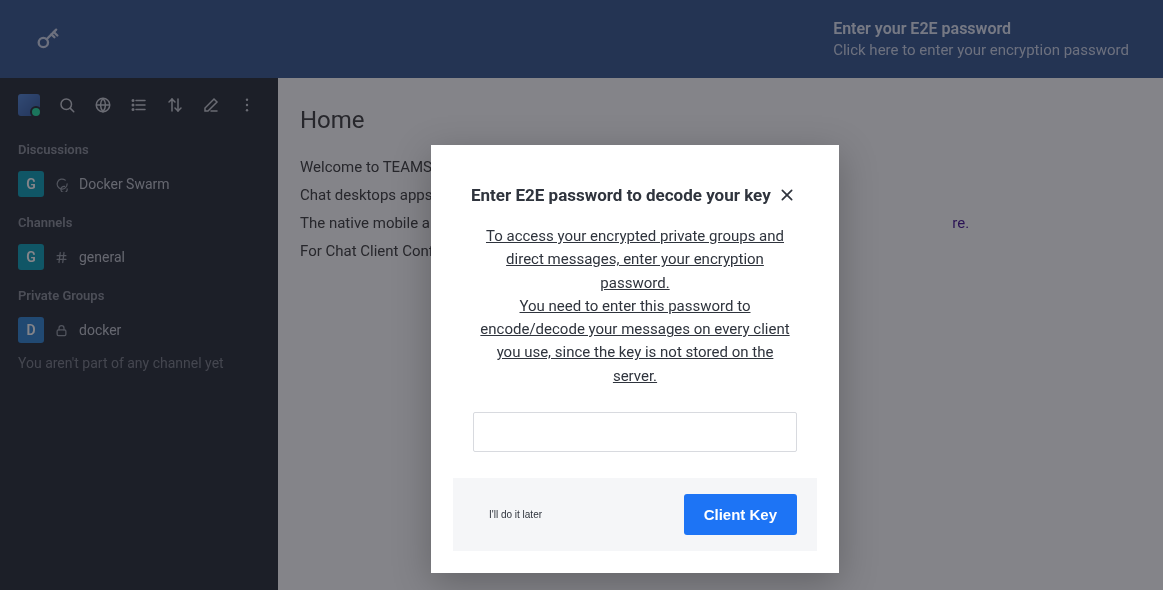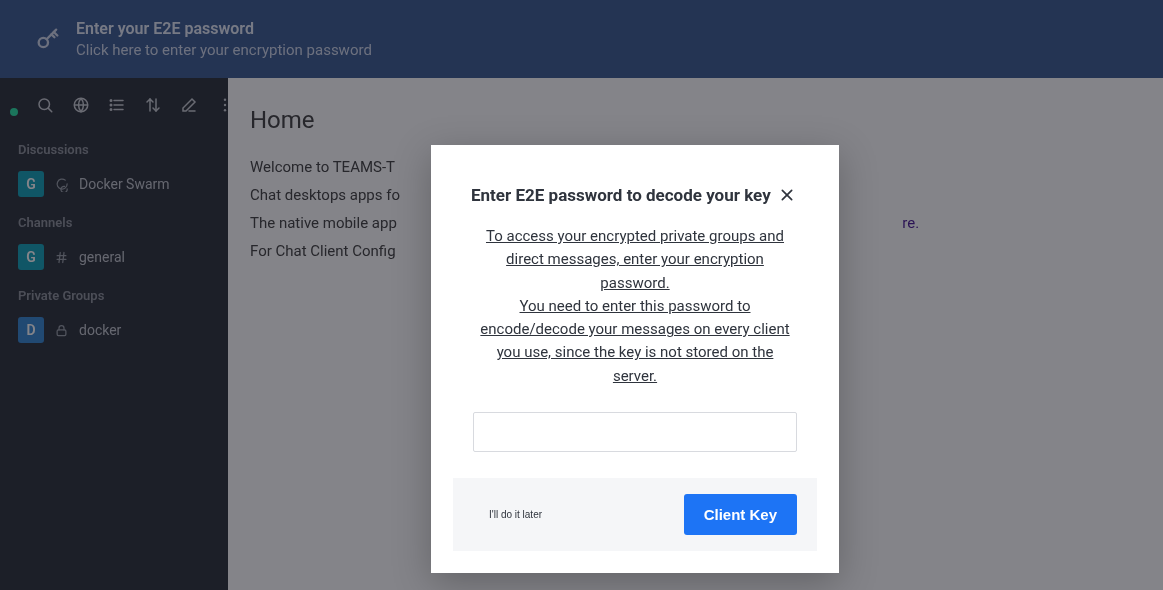--- a/index.html
+++ b/index.html
@@ -13,20 +13,21 @@
   }
 
   
   .banner {
     background: #3e5e93;
     color: #e3e9f5;
     height: 78px;
     display: flex;
     align-items: center;
     padding: 0 34px;
+    justify-content: space-between;
   }
   .banner .key-ic {
     margin-right: 14px;
     flex-shrink: 0;
   }
   .banner-text {
     display: flex;
     flex-direction: column;
     line-height: 1.35;
   }
@@ -34,21 +35,21 @@
   .banner-sub   { font-size: 15px; color: #cfd7e8; }
 
   
   .layout {
     display: flex;
     height: calc(590px - 78px);
   }
 
   
   .sidebar {
-    width: 228px;
+    width: 278px;
     background: #2f343d;
     color: #a4a8b0;
     font-size: 14px;
     padding-top: 10px;
     flex-shrink: 0;
   }
   .sb-toolbar {
     display: flex;
     align-items: center;
     gap: 18px;
@@ -289,20 +290,21 @@
       <span class="badge b-d">D</span>
       <span class="type-ic">
         <svg width="15" height="15" viewBox="0 0 24 24" fill="none" stroke="currentColor" stroke-width="2" stroke-linecap="round">
             <rect x="5" y="11" width="14" height="9" rx="2"></rect>
             <path d="M8 11V8a4 4 0 0 1 8 0v3"></path>
           </svg>
       </span>
       <span class="name">docker</span>
     </div>
 
+    <div class="sb-empty">You aren't part of any channel yet</div>
   </aside>
 
   <main class="main">
     <h1>Home</h1>
     <p>Welcome to TEAMS-T</p>
     <p>Chat desktops apps fo</p>
     <p>
       <span>The native mobile app</span>
       <span style="display:inline-block; width:490px;"></span>
       <span class="link">re.</span>

